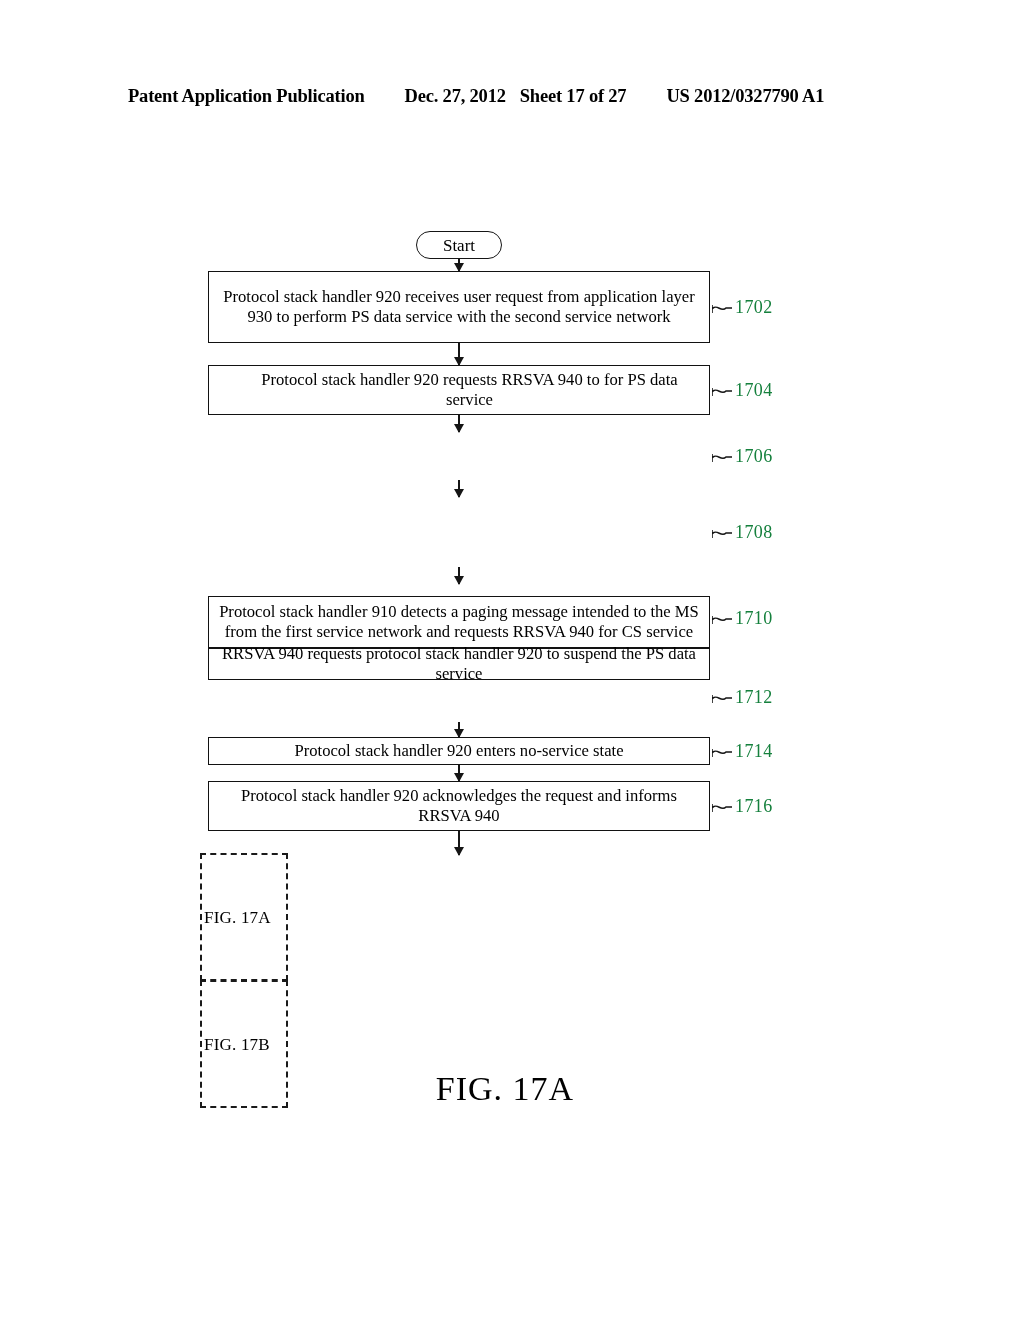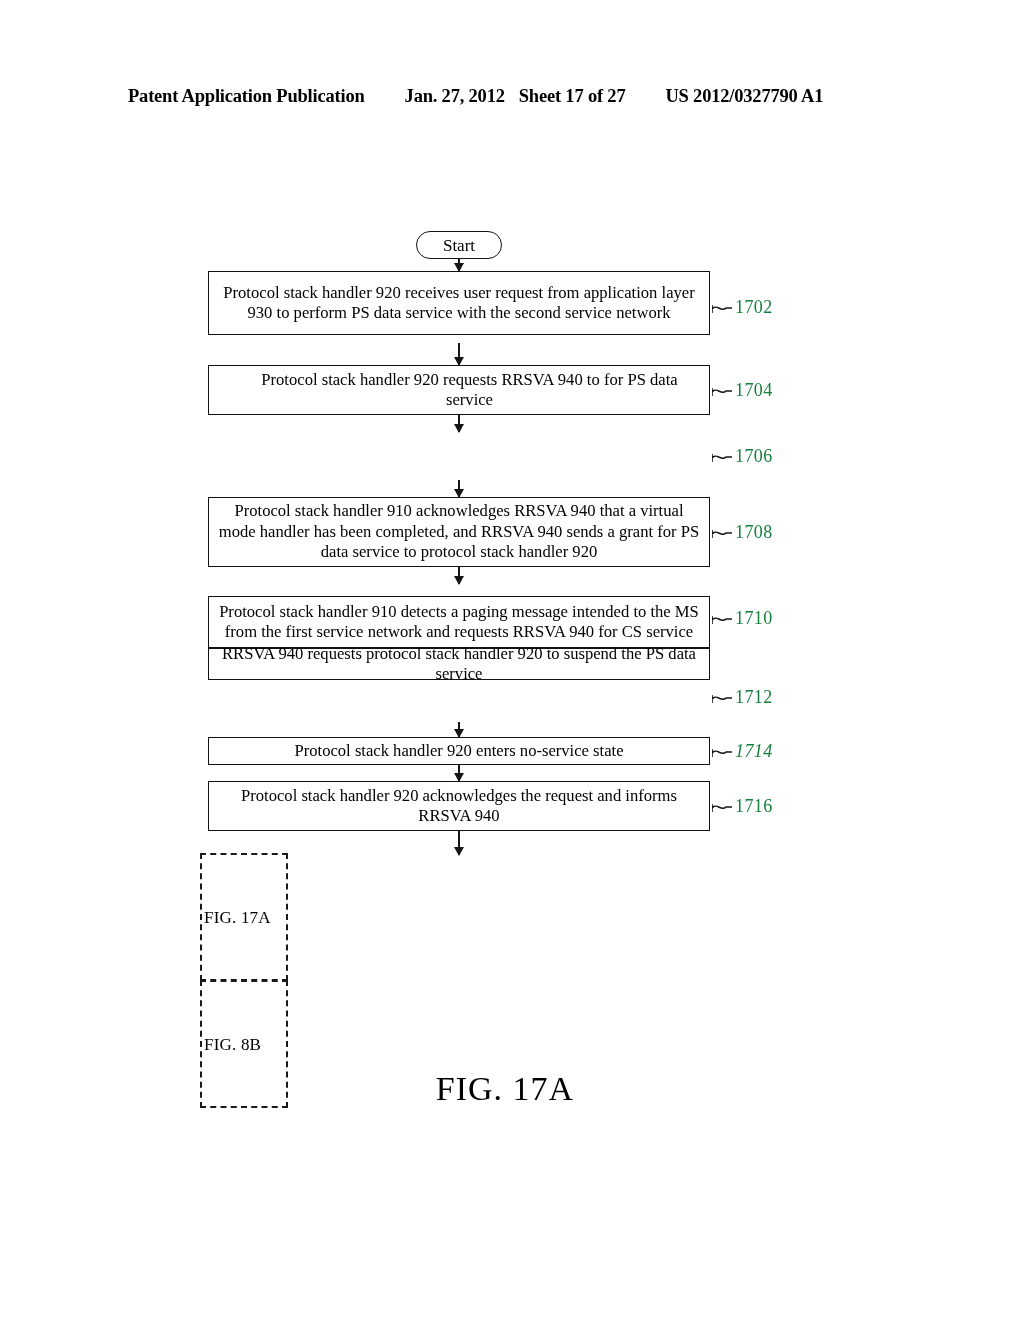--- a/index.html
+++ b/index.html
@@ -158,34 +158,34 @@
     font-size: 34px;
     line-height: 1;
     letter-spacing: 1px;
   }
 </style>
 </head>
 <body>
 
 <div class="page-header">
   <span class="hdr-pub">Patent Application Publication</span>
-  <span class="hdr-date">Jan. 27, 2012</span>
+  <span class="hdr-date">Dec. 27, 2012</span>
   <span class="hdr-sheet">Sheet 17 of 27</span>
   <span class="hdr-num">US 2012/0327790 A1</span>
 </div>
 
 <div class="flow">
 
   <div class="start-node">
     <span>Start</span>
   </div>
 
   <div class="conn" style="top:259px;height:12px;"></div>
 
-  <div class="pbox" style="top:271px;height:64px;">
+  <div class="pbox" style="top:271px;height:72px;">
     <span>Protocol stack handler 920 receives user request from application layer 930 to perform PS data service with the second service network</span>
   </div>
   <div class="ref" style="left:712px;top:298px;">
     <span class="leader">
       <svg width="22" height="10" viewBox="0 0 22 10">
         <path d="M0 1 L0 9 M0 5 C5 -1, 9 9, 14 4 L20 4" stroke="#151515" stroke-width="1.6" fill="none"></path>
       </svg>
     </span><span class="num">1702</span>
   </div>
 
@@ -207,23 +207,20 @@
   <div class="ref" style="left:712px;top:447px;">
     <span class="leader">
       <svg width="22" height="10" viewBox="0 0 22 10">
         <path d="M0 1 L0 9 M0 5 C5 -1, 9 9, 14 4 L20 4" stroke="#151515" stroke-width="1.6" fill="none"></path>
       </svg>
     </span><span class="num">1706</span>
   </div>
 
   <div class="conn" style="top:480px;height:17px;"></div>
 
-  <div class="pbox" style="top:497px;height:70px;">
-    <span>Protocol stack handler 910 acknowledges RRSVA 940 that a virtual mode handler has been completed, and RRSVA 940 sends a grant for PS data service to protocol stack handler 920</span>
-  </div>
   <div class="ref" style="left:712px;top:523px;">
     <span class="leader">
       <svg width="22" height="10" viewBox="0 0 22 10">
         <path d="M0 1 L0 9 M0 5 C5 -1, 9 9, 14 4 L20 4" stroke="#151515" stroke-width="1.6" fill="none"></path>
       </svg>
     </span><span class="num">1708</span>
   </div>
 
   <div class="conn" style="top:567px;height:17px;"></div>
 
@@ -249,21 +246,21 @@
         <path d="M0 1 L0 9 M0 5 C5 -1, 9 9, 14 4 L20 4" stroke="#151515" stroke-width="1.6" fill="none"></path>
       </svg>
     </span><span class="num">1712</span>
   </div>
 
   <div class="conn" style="top:722px;height:15px;"></div>
 
   <div class="pbox" style="top:737px;height:28px;">
     <span>Protocol stack handler 920 enters no-service state</span>
   </div>
-  <div class="ref" style="left:712px;top:742px;font-style:italic;">
+  <div class="ref" style="left:712px;top:742px;">
     <span class="leader">
       <svg width="22" height="10" viewBox="0 0 22 10">
         <path d="M0 1 L0 9 M0 5 C5 -1, 9 9, 14 4 L20 4" stroke="#151515" stroke-width="1.6" fill="none"></path>
       </svg>
     </span><span class="num">1714</span>
   </div>
 
   <div class="conn" style="top:765px;height:16px;"></div>
 
   <div class="pbox" style="top:781px;height:50px;">
@@ -279,17 +276,17 @@
 
   <div class="conn" style="top:831px;height:24px;"></div>
 
 </div>
 
 <div class="legend">
   <div class="legend-cell top">
     <span class="legend-label">FIG. 17A</span>
   </div>
   <div class="legend-cell bottom">
-    <span class="legend-label">FIG. 8B</span>
+    <span class="legend-label">FIG. 17B</span>
   </div>
 </div>
 
 <div class="fig-caption">FIG.  17A</div>
 
 </body></html>

